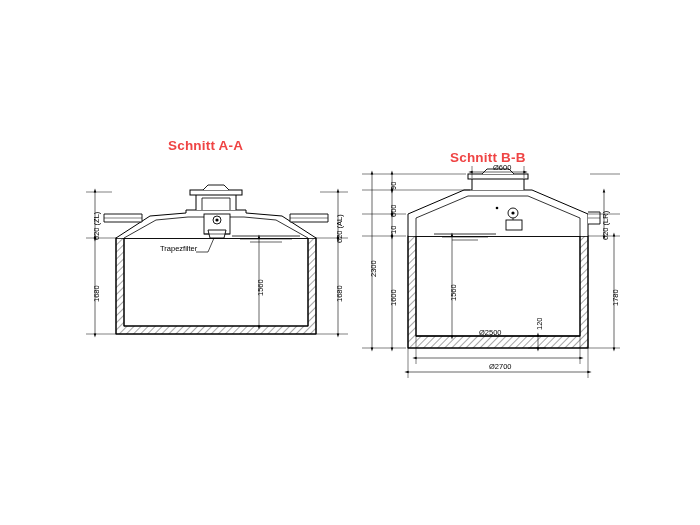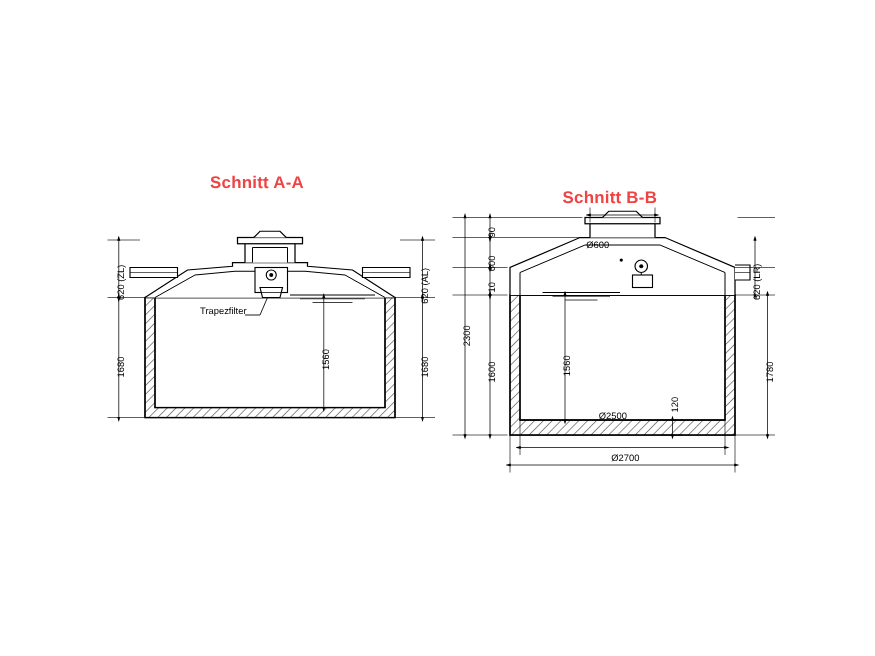--- a/index.html
+++ b/index.html
@@ -194,21 +194,21 @@
 <div class="dim vert" style="left:92px; top:302px;">1680</div>
 
 <div class="dim vert" style="left:256px; top:296px;">1560</div>
 
 <div class="dim vert" style="left:335px; top:243px;">620 (AL)</div>
 
 <div class="dim vert" style="left:335px; top:302px;">1680</div>
 
 <div class="lbl" style="left:160px; top:244px;">Trapezfilter</div>
 
-<div class="lbl" style="left:469px; top:163px;margin-top:28px;">Ø600</div>
+<div class="lbl" style="left:493px; top:163px;">Ø600</div>
 
 <div class="dim vert" style="left:389px; top:190px;">90</div>
 
 <div class="dim vert" style="left:389px; top:217px;">600</div>
 
 <div class="dim vert" style="left:389px; top:234px;">10</div>
 
 <div class="dim vert" style="left:389px; top:306px;">1600</div>
 
 <div class="dim vert" style="left:369px; top:277px;">2300</div>

